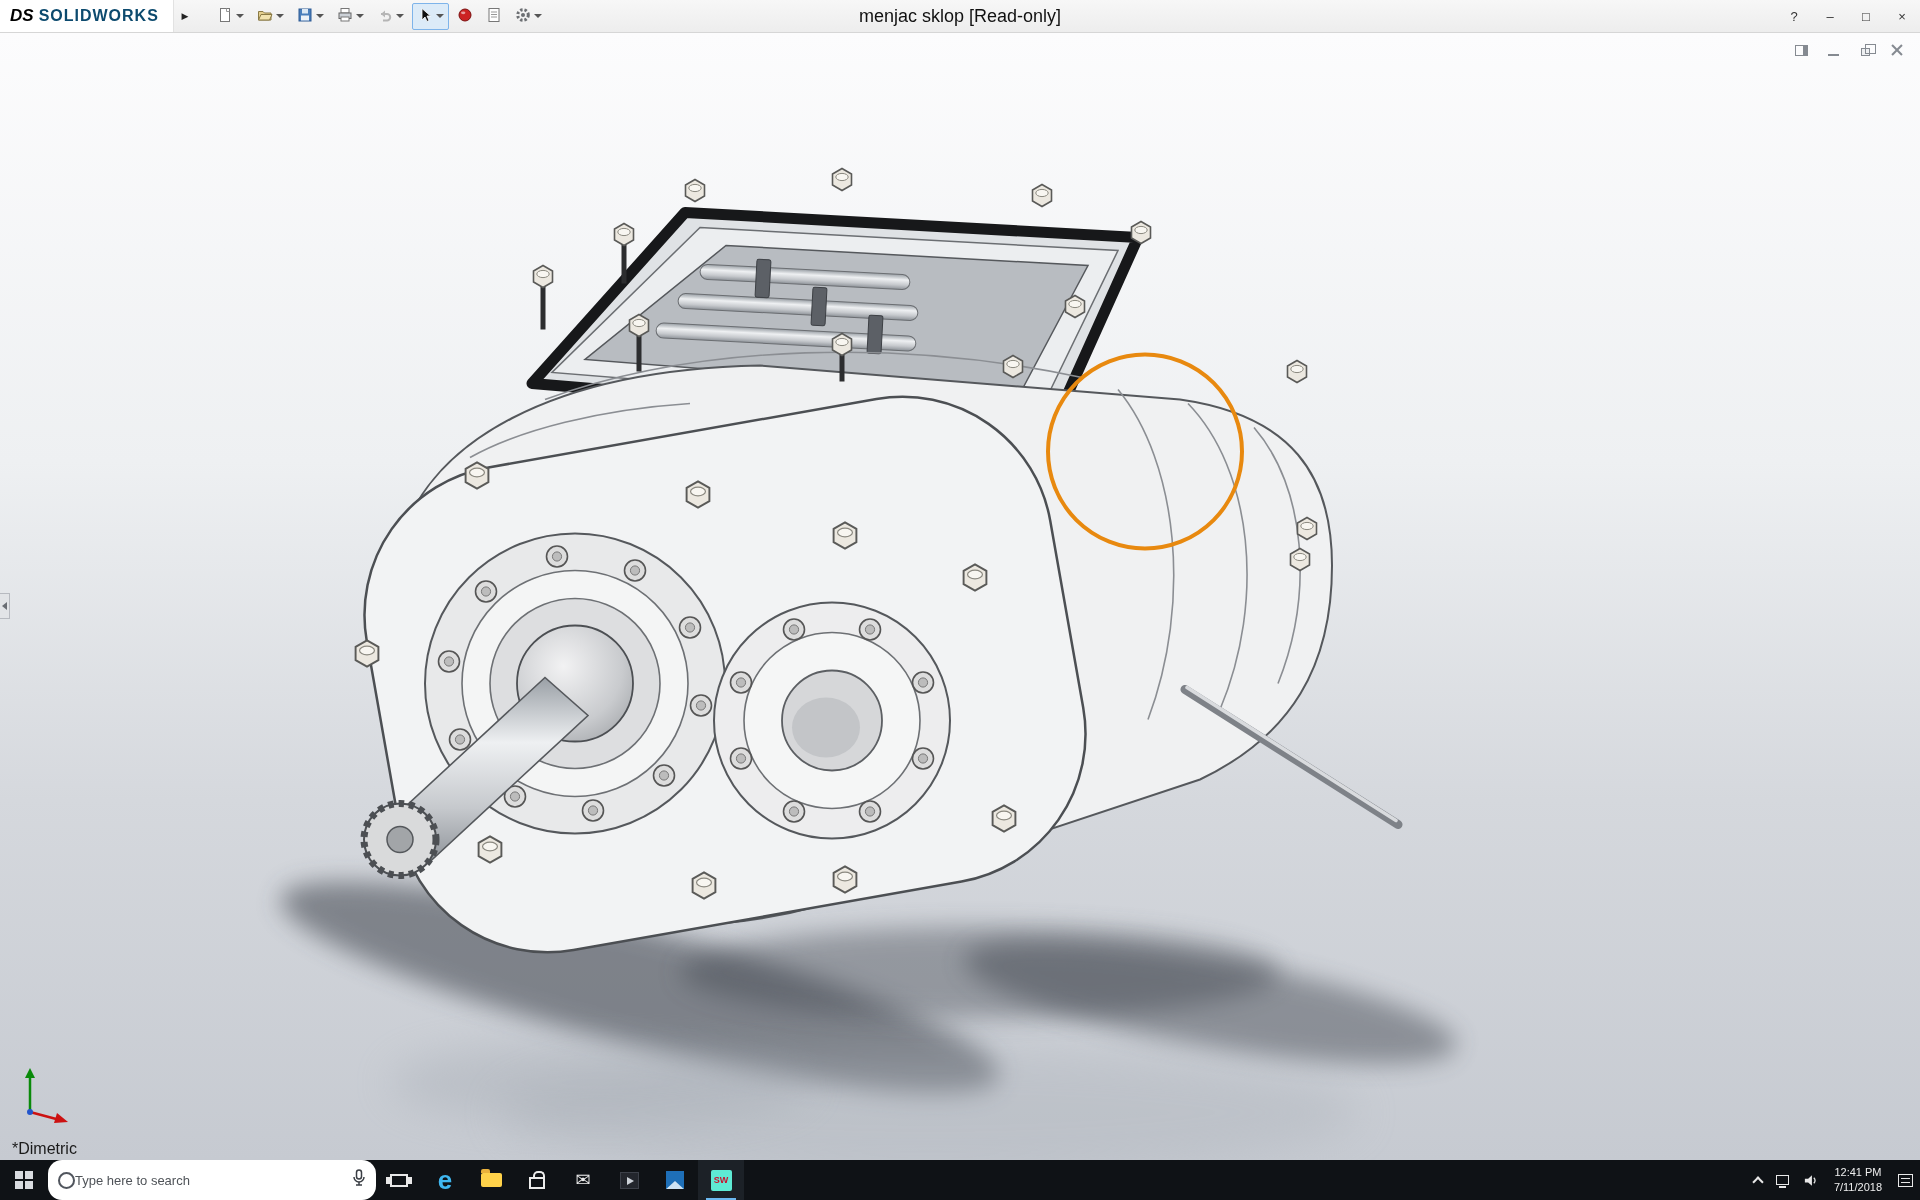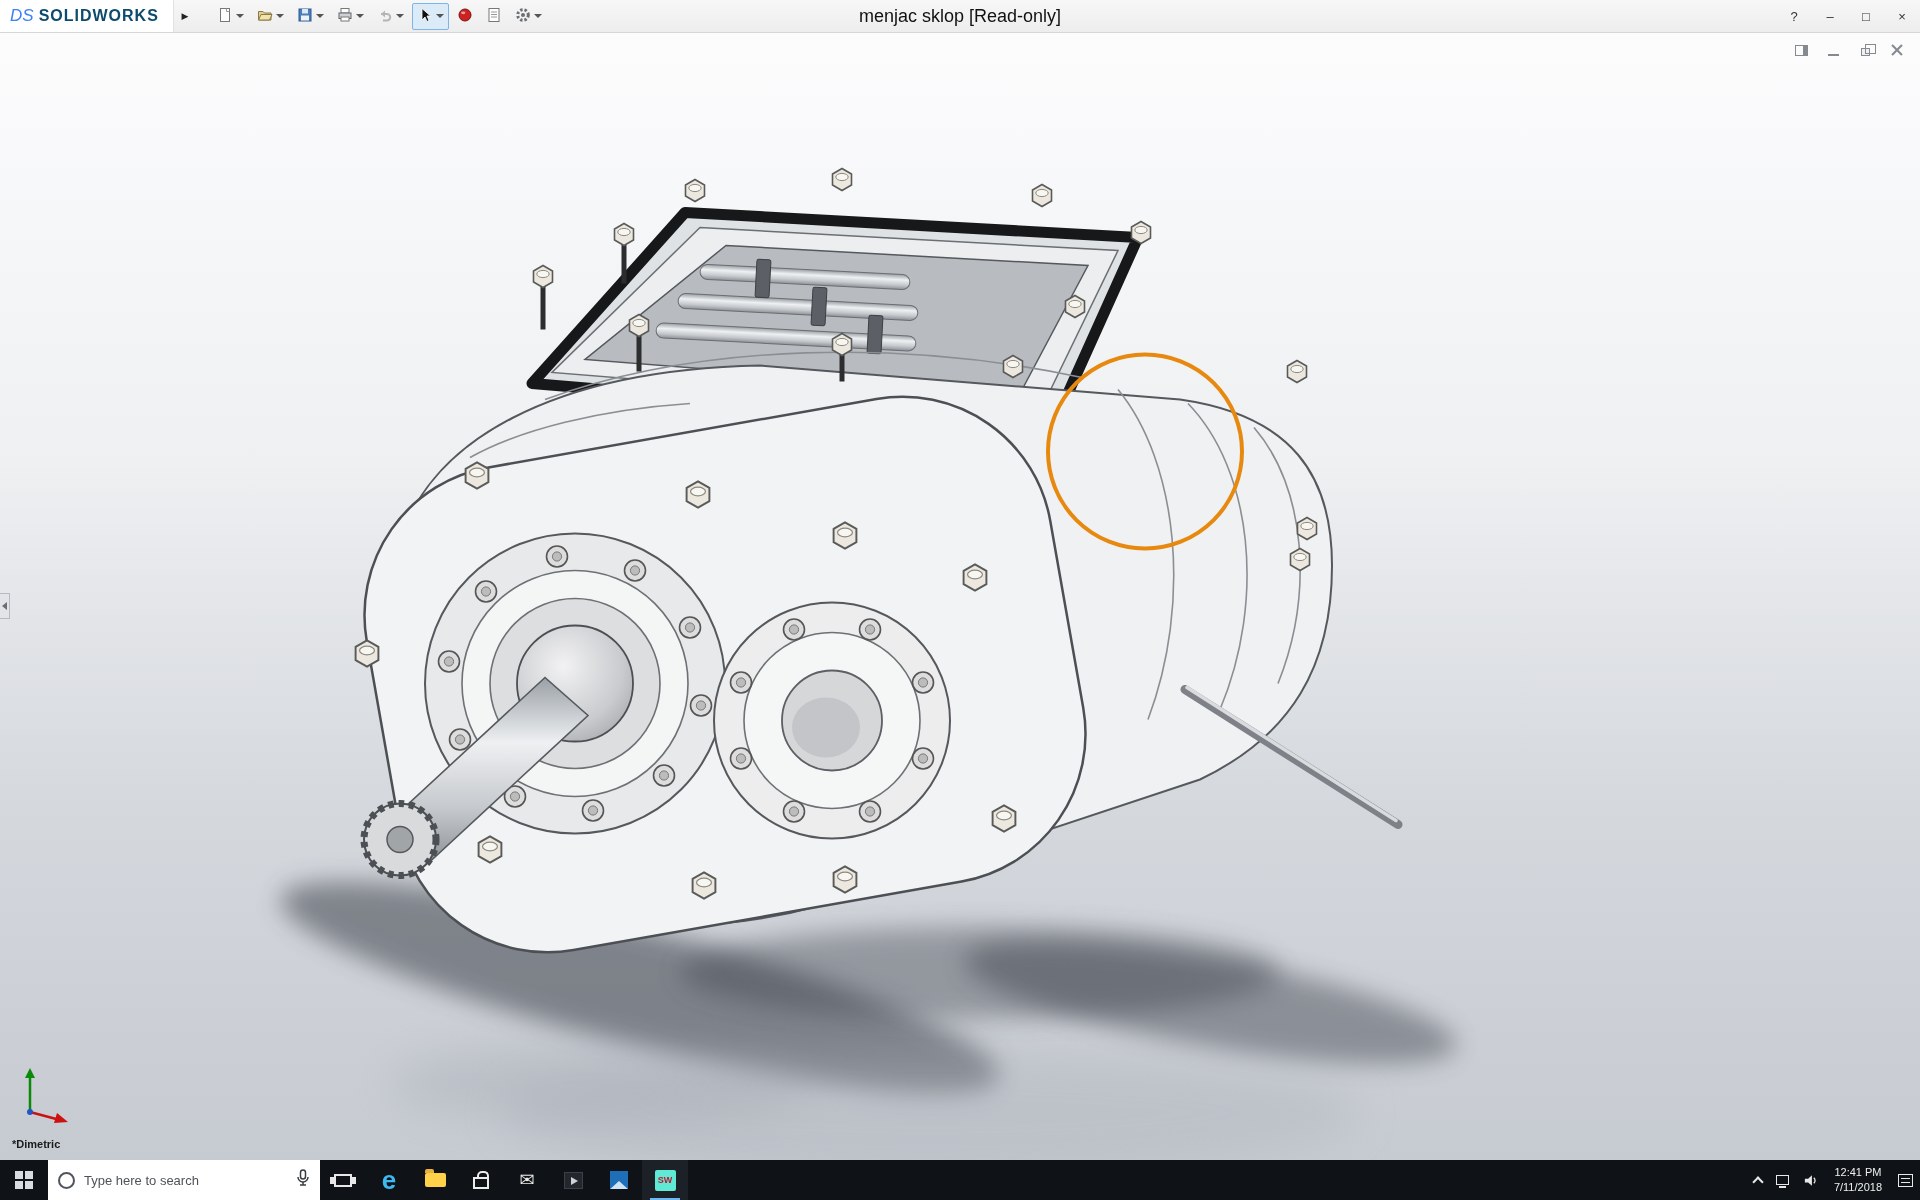--- a/index.html
+++ b/index.html
@@ -6,21 +6,21 @@
   html,body { width:1920px; height:1200px; overflow:hidden;
     font-family:"Liberation Sans", sans-serif; }
   .app { position:relative; width:1920px; height:1200px; background:#f0f0f0; }
 
   
   .titlebar { position:absolute; top:0; left:0; right:0; height:33px;
     background:linear-gradient(#f7f7f7,#ededed); border-bottom:1px solid #d6d6d6;
     display:flex; align-items:center; }
   .logo { height:100%; background:#fff; display:flex; align-items:center; gap:5px;
     padding:0 14px 0 10px; border-right:1px solid #e2e2e2; }
-  .logo .ds { color:#3b82f6; font-weight:normal; font-style:italic; font-size:17px; }
+  .logo .ds { color:#000000; font-weight:bold; font-style:italic; font-size:17px; }
   .logo .lw { color:#0c4a6e; font-weight:bold; font-size:16px; letter-spacing:1px; }
   .expand-btn { border:none; background:none; font-size:9px; color:#222; width:22px;
     height:100%; cursor:pointer; }
   .toolbar { display:flex; align-items:center; gap:3px; margin-left:16px; }
   .tbtn { display:flex; align-items:center; gap:3px; padding:3px 4px;
     border:1px solid transparent; border-radius:2px; background:none; cursor:pointer; }
   .tbtn.active { border-color:#7eb4ea; background:#dcebf8; }
   .tbtn.disabled svg { opacity:.38; }
   .caret { width:0; height:0; border-left:4px solid transparent;
     border-right:4px solid transparent; border-top:4px solid #555; }
@@ -52,33 +52,33 @@
     width:2px; height:14px; background:#858a91; }
   .ic-x::before { transform:rotate(45deg); } .ic-x::after { transform:rotate(-45deg); }
 
   .fm-tab { position:absolute; left:0; top:560px; width:10px; height:26px;
     background:#e2e4e7; border:1px solid #b7bac0; border-left:none; display:flex;
     align-items:center; justify-content:center; cursor:pointer; z-index:3; }
   .fm-tab .tri { width:0; height:0; border-top:4px solid transparent;
     border-bottom:4px solid transparent; border-right:5px solid #6a6e74; }
 
   .triad { position:absolute; left:16px; bottom:34px; width:64px; height:64px; }
-  .view-label { position:absolute; left:12px; bottom:10px; font-size:11px;
-    font-weight:bold; color:#1a1a1a; }
+  .view-label { position:absolute; left:12px; bottom:2px; font-size:16px;
+    font-weight:normal; color:#1a1a1a; }
 
   
   .taskbar { position:absolute; left:0; right:0; bottom:0; height:40px;
     background:#0f1216; display:flex; align-items:stretch; color:#eee; z-index:10; }
   .start { width:48px; border:none; background:none; display:flex; align-items:center;
     justify-content:center; cursor:pointer; }
   .winlogo { display:grid; grid-template-columns:8px 8px; grid-template-rows:8px 8px;
     gap:2px; }
   .winlogo i { background:#d9dce0; }
-  .search { width:272px; background:#ffffff; display:flex; align-items:center;
-    gap:9px; padding:0 10px; cursor:text; }
+  .search { width:328px; background:#ffffff; display:flex; align-items:center;
+    padding:0 10px; cursor:text;border-radius:14px; }
   .cortana { width:17px; height:17px; border:2.5px solid #50555d; border-radius:50%; }
   .search input { flex:1; border:none; outline:none; background:transparent;
     font-size:13px; color:#222; font-family:"Liberation Sans",sans-serif; }
   .search input::placeholder { color:#4f5358; }
   .apps { display:flex; }
   .appbtn { width:46px; border:none; background:none; display:flex; align-items:center;
     justify-content:center; cursor:pointer; position:relative; }
   .appbtn.active { background:#1c2127; }
   .appbtn.active::after { content:""; position:absolute; bottom:0; left:8px; right:8px;
     height:2px; background:#6cb8f0; }

